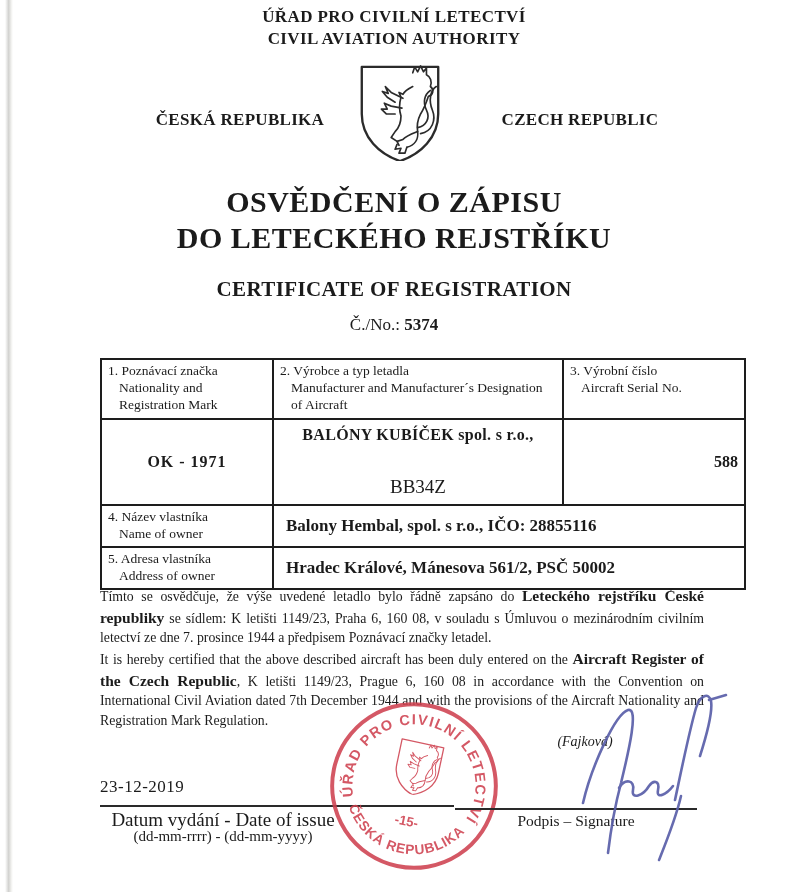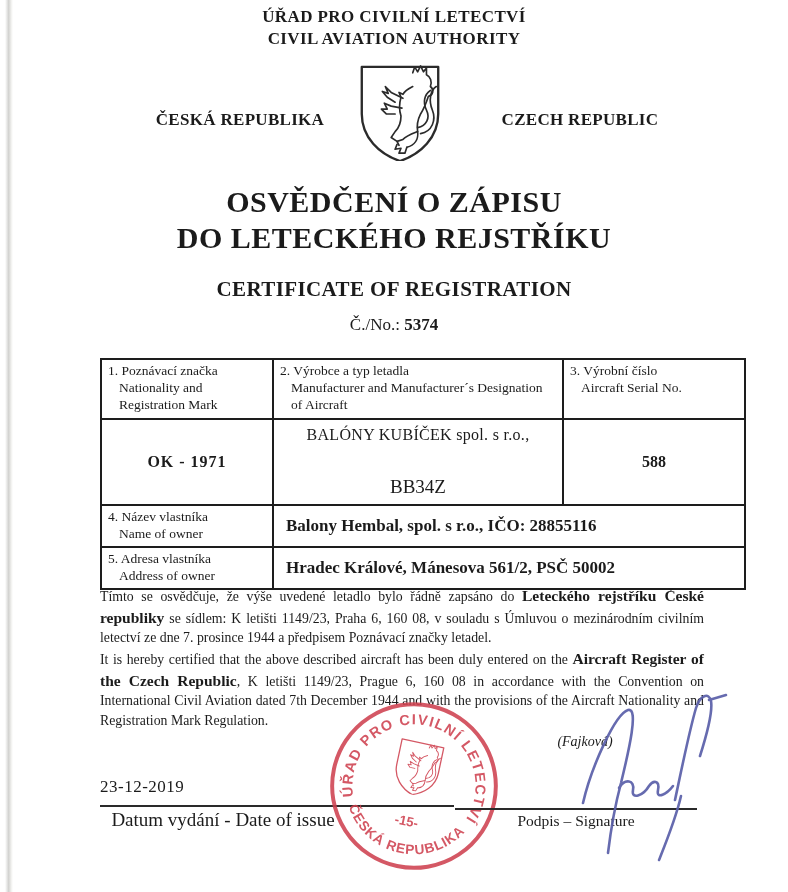--- a/index.html
+++ b/index.html
@@ -38,23 +38,23 @@
     border-collapse:collapse;table-layout:fixed;
   }
   table.reg td{border:2px solid #1d1d1d;vertical-align:top;padding:3px 6px;}
   td.c1{width:158px;} td.c2{width:276px;} td.c3{width:168px;}
   .hcell{font-size:13.5px;line-height:1.25;}
   .hcell .en-sub{padding-left:11px;}
   tr.hdr-row td{height:52px;}
   tr.data-row td{height:78px;vertical-align:middle;}
   .reg-mark{font-size:16px;font-weight:bold;text-align:center;letter-spacing:1px;margin-top:10px;}
   .mfr-cell{display:flex;flex-direction:column;justify-content:space-between;height:72px;padding:2px 0;}
-  .mfr-name{font-size:16px;font-weight:normal;text-align:center;letter-spacing:.3px;}
+  .mfr-name{font-size:16px;font-weight:bold;text-align:center;letter-spacing:.3px;}
   .mfr-type{font-size:19px;font-weight:normal;text-align:center;}
-  .serial{font-size:16px;font-weight:bold;text-align:center;}
+  .serial{font-size:16px;font-weight:bold;text-align:right;}
   tr.owner-row td{height:32px;}
   .owner-val{font-size:17px;font-weight:bold;vertical-align:middle !important;padding-left:12px !important;}
 
   .para{left:100px;width:604px;font-size:13.8px;line-height:1.4;text-align:justify;}
   .para.cz{top:585px;}
   .para.en{top:648px;}
 
   .issue-date{left:100px;width:250px;top:777px;font-size:17px;font-weight:normal;text-align:left;letter-spacing:.5px;}
   .date-line{left:100px;top:805px;width:354px;height:2px;background:#2a2a2a;}
   .date-label{left:88px;width:270px;top:809px;font-size:19px;text-align:center;}
@@ -165,20 +165,21 @@
   <div class="abs para cz">
     <span>Tímto se osvědčuje, že výše uvedené letadlo bylo řádně zapsáno do </span><span class="bold" style="font-size:15.5px">Leteckého rejstříku České republiky</span><span> se sídlem: K letišti 1149/23, Praha 6, 160 08, v souladu s Úmluvou o mezinárodním civilním letectví ze dne 7. prosince 1944 a předpisem Poznávací značky letadel.</span>
   </div>
   <div class="abs para en">
     <span>It is hereby certified that the above described aircraft has been duly entered on the </span><span class="bold" style="font-size:15.5px">Aircraft Register of the Czech  Republic</span><span>, K letišti 1149/23, Prague 6, 160 08 in accordance with the Convention on International Civil Aviation dated 7th December 1944 and with the provisions of the Aircraft Nationality and Registration Mark Regulation.</span>
   </div>
 
   <div class="abs issue-date">23-12-2019</div>
   <div class="abs date-line"></div>
   <div class="abs date-label">Datum vydání - Date of issue</div>
+  <div class="abs date-format">(dd-mm-rrrr) - (dd-mm-yyyy)</div>
 
   <svg class="abs stamp-svg" width="176" height="176" viewBox="0 0 200 200">
     <g transform="rotate(12 100 100)" style="color:#cf4250" opacity="0.88">
       <circle cx="100" cy="100" r="93" fill="none" stroke="#cf4250" stroke-width="4.5"></circle>
       <defs>
         <path id="tp-top" d="M 39.4 135 A 70 70 0 1 1 160.6 135" fill="none"></path>
         <path id="tp-bot" d="M 30 134 A 78 78 0 0 0 170 134" fill="none"></path>
       </defs>
       <text font-family="Liberation Sans, sans-serif" font-size="16.5" font-weight="bold" fill="#cf4250" letter-spacing="1.5">
         <textPath href="#tp-top" startOffset="50%" text-anchor="middle">ÚŘAD PRO CIVILNÍ LETECTVÍ</textPath>

